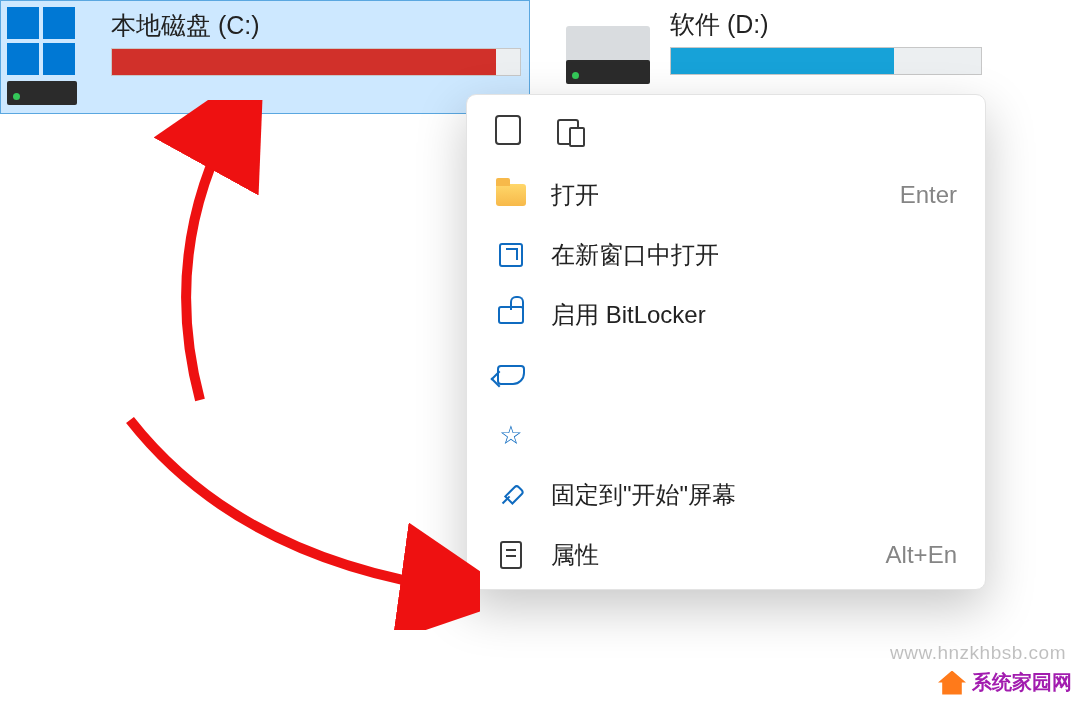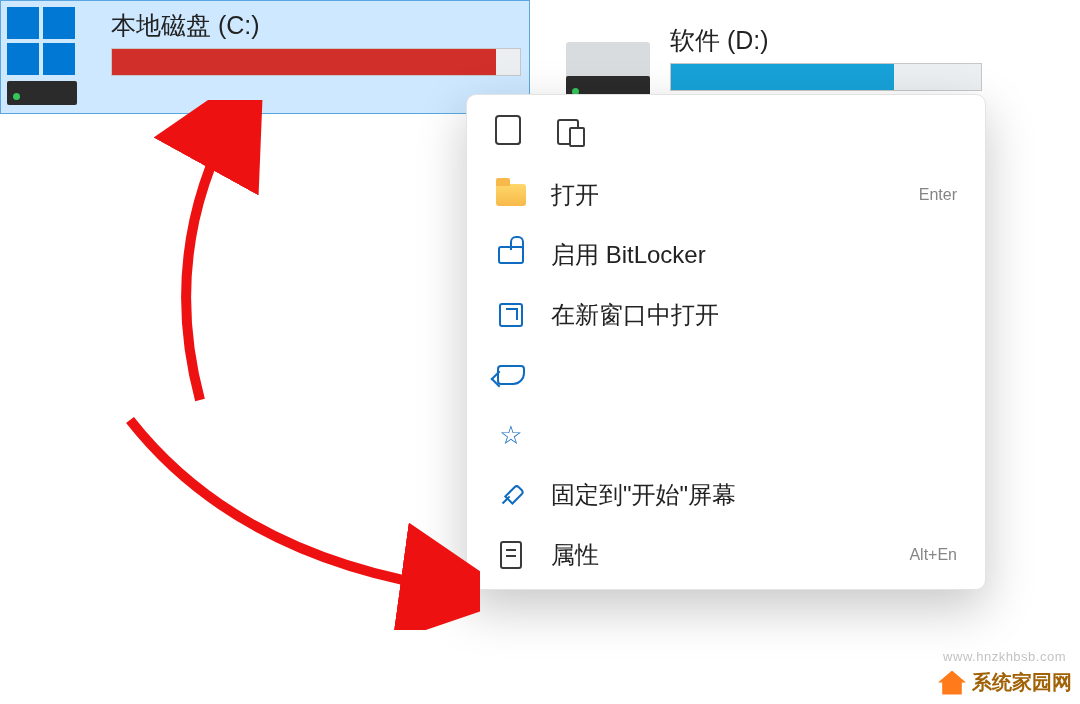--- a/index.html
+++ b/index.html
@@ -16,21 +16,21 @@
   .drive-tile {
     position: absolute;
     display: flex;
     padding: 6px 8px 6px 6px;
   }
   .drive-tile.selected {
     background: #cde8ff;
     border: 1px solid #5aa7e0;
   }
   .drive-c { top: 0; left: 0; width: 530px; }
-  .drive-d { top: 16px; left: 560px; width: 430px; }
+  .drive-d { top: 0; left: 560px; width: 430px; }
 
   .drive-icon {
     width: 90px;
     height: 100px;
     position: relative;
     margin-right: 14px;
     flex-shrink: 0;
   }
   .drive-info { flex: 1; }
   .drive-label {
@@ -139,21 +139,21 @@
     gap: 24px;
   }
   .cm-item .mi-icon {
     width: 32px; height: 32px;
     display: flex; align-items: center; justify-content: center;
     flex-shrink: 0;
   }
   .cm-item .mi-label { flex: 1; }
   .cm-item .mi-shortcut {
     color: #858585;
-    font-size: 16px;
+    font-size: 24px;
   }
 
   
   .ic-folder {
     width: 30px; height: 22px;
     background: linear-gradient(#ffd76a, #f7b94a);
     border-radius: 3px;
     position: relative;
   }
   .ic-folder::before {
@@ -242,30 +242,30 @@
     position: absolute;
     pointer-events: none;
   }
 
   
   .watermark {
     position: absolute;
     right: 8px; bottom: 8px;
     display: flex; align-items: center; gap: 6px;
     font-size: 20px; font-weight: 600;
-    color: #a16207;
+    color: #a21caf;
   }
   .wm-house {
     width: 28px; height: 24px;
     background:#ff7a1a;
     clip-path: polygon(50% 0, 100% 50%, 85% 50%, 85% 100%, 15% 100%, 15% 50%, 0 50%);
   }
   .wm-url{
     position:absolute; right:14px; bottom:40px;
-    font-size:13px; color:rgba(0,0,0,0.25); letter-spacing:0.5px;
+    font-size:19px; color:rgba(0,0,0,0.25); letter-spacing:0.5px;
   }
 </style>
 </head>
 <body>
 
 <div class="drive-tile drive-c selected">
   <div class="drive-icon">
     <div class="winlogo">
       <span></span>
         <span></span>
@@ -308,30 +308,30 @@
   <div class="cm-item">
     <div class="mi-icon">
         <div class="ic-folder"></div>
       </div>
     <div class="mi-label">打开</div>
     <div class="mi-shortcut">Enter</div>
   </div>
 
   <div class="cm-item">
     <div class="mi-icon">
+        <div class="ic-newwin"></div>
+      </div>
+    <div class="mi-label">在新窗口中打开</div>
+  </div>
+
+  <div class="cm-item">
+    <div class="mi-icon">
         <div class="ic-bitlocker"></div>
       </div>
     <div class="mi-label">启用 BitLocker</div>
-  </div>
-
-  <div class="cm-item">
-    <div class="mi-icon">
-        <div class="ic-newwin"></div>
-      </div>
-    <div class="mi-label">在新窗口中打开</div>
   </div>
 
   <div class="cm-item">
     <div class="mi-icon">
         <div class="ic-format"></div>
       </div>
   </div>
 
   <div class="cm-item">
     <div class="mi-icon">

